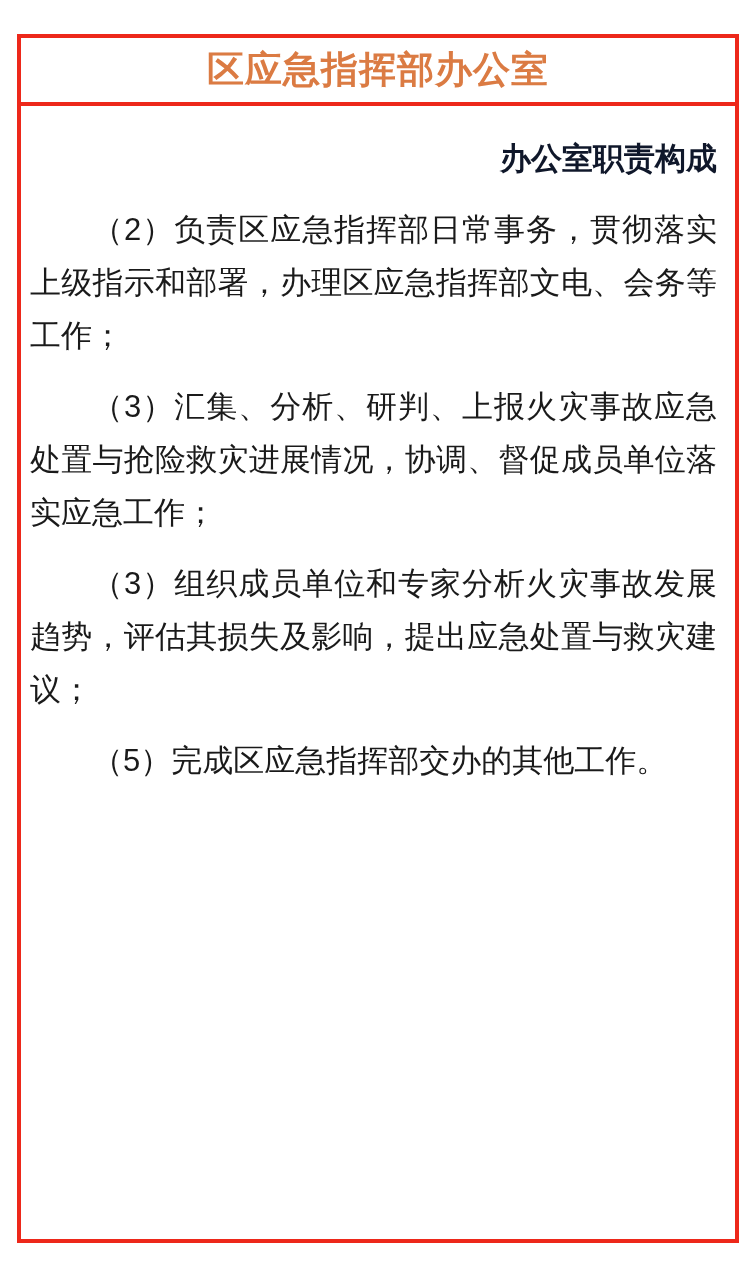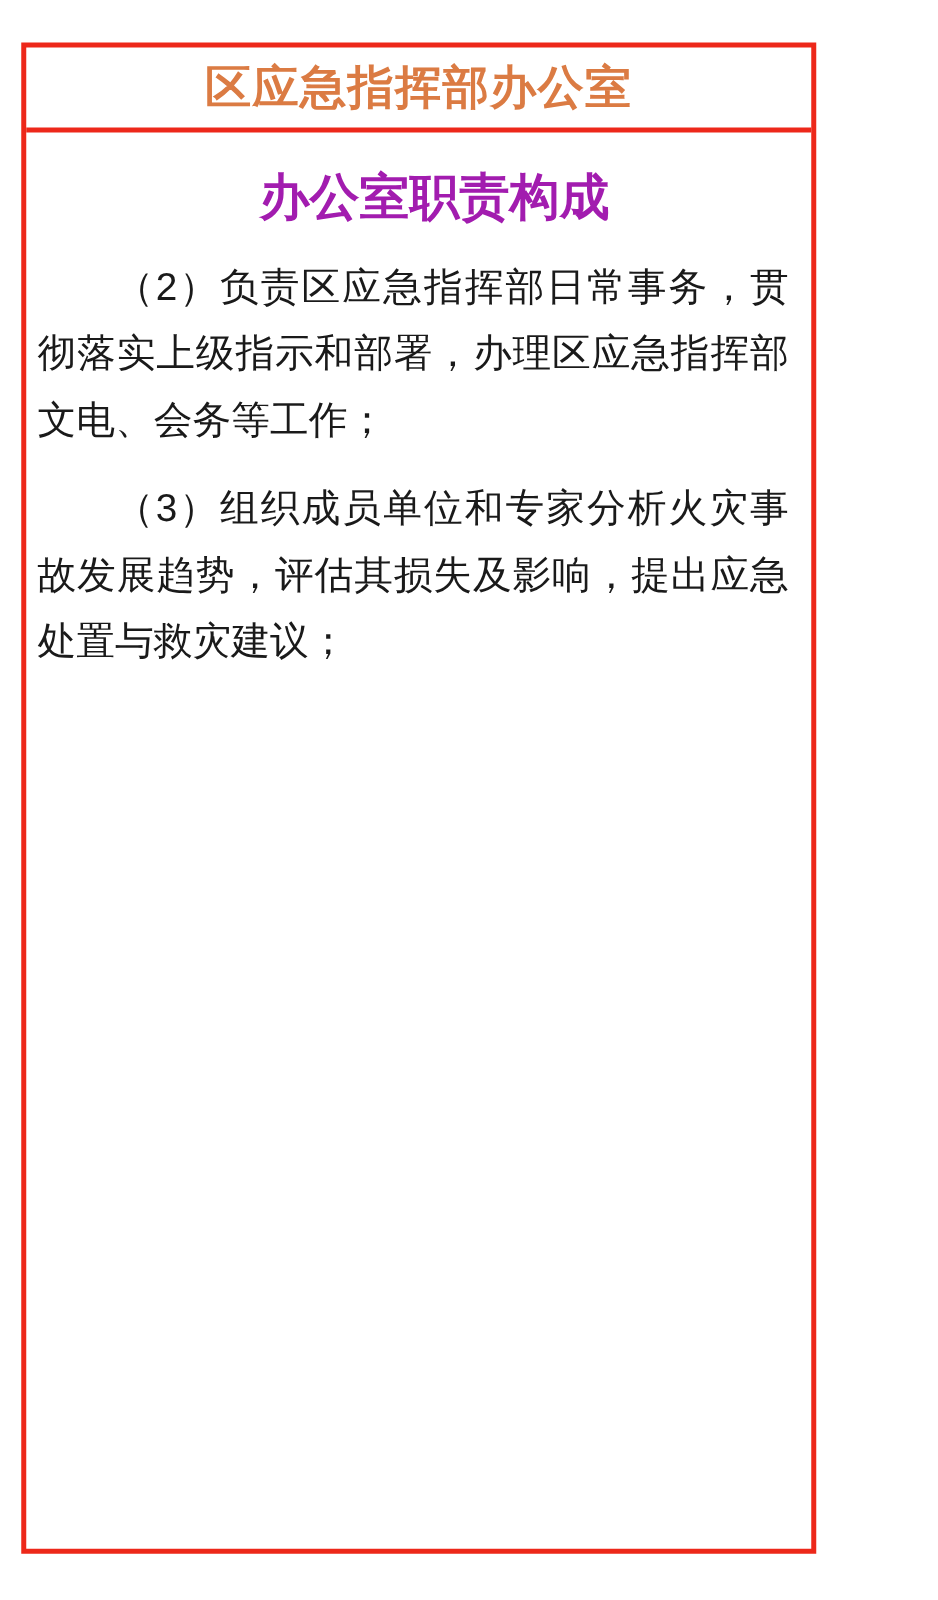--- a/index.html
+++ b/index.html
@@ -9,21 +9,21 @@
     font-family: "Liberation Sans", "DejaVu Sans", sans-serif;
   }
   body {
     width: 750px;
     height: 1280px;
     overflow: hidden;
   }
   .card {
     box-sizing: border-box;
     margin: 34px 4px 0 17px;
-    width: 636px;
+    width: 722px;
     height: 1209px;
     border: 4px solid #ed281a;
     background: #ffffff;
   }
   .card-header {
     height: 64px;
     border-bottom: 4px solid #ed281a;
     display: flex;
     align-items: center;
     justify-content: center;
@@ -38,26 +38,26 @@
   .card-body {
     box-sizing: border-box;
     padding: 10px 18px 0 9px;
     font-size: 31px;
     line-height: 53px;
     color: #1a1a1a;
     text-align: justify;
   }
   .section-heading {
     margin: 40px 0 0;
-    font-size: 40px;
+    font-size: 31px;
     font-weight: 700;
-    color: #a21caf;
+    color: #0f172a;
     line-height: 53px;
     text-indent: 0.85em;
-    text-align: center;
+    text-align: right;
   }
   .card-body .section-heading:first-child {
     margin-top: 16px;
   }
   .para {
     margin: 18px 0 0;
     text-indent: 2em;
   }
 </style>
 </head>
@@ -69,18 +69,20 @@
   </div>
   <div class="card-body">
 
     <h2 class="section-heading">办公室职责构成</h2>
 
 
 
     <p class="para">（2）负责区应急指挥部日常事务，贯彻落实上级指示和部署，办理区应急指挥部文电、会务等工作；</p>
 
 
+    <p class="para">（3）汇集、分析、研判、上报火灾事故应急处置与抢险救灾进展情况，协调、督促成员单位落实应急工作；</p>
 
     <p class="para">（3）组织成员单位和专家分析火灾事故发展趋势，评估其损失及影响，提出应急处置与救灾建议；</p>
 
+    <p class="para">（5）完成区应急指挥部交办的其他工作。</p>
 
   </div>
 </div>
 
 </body></html>

